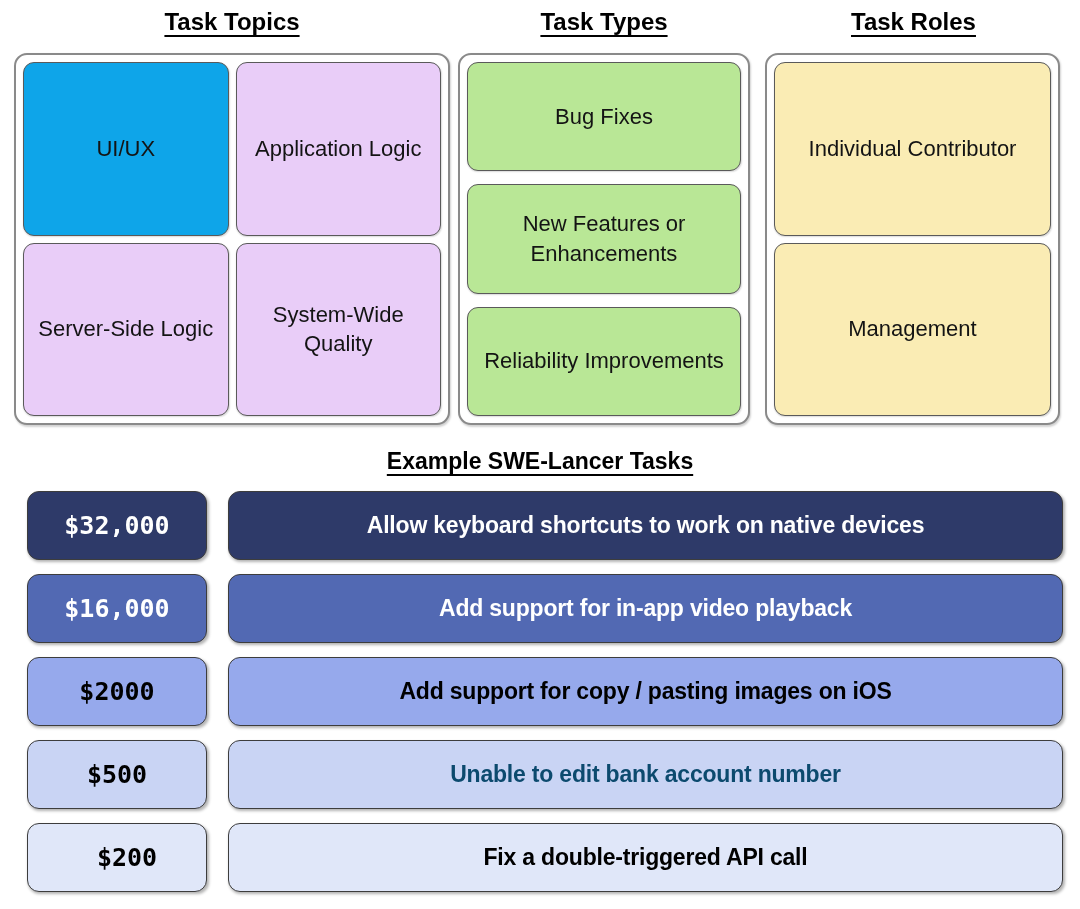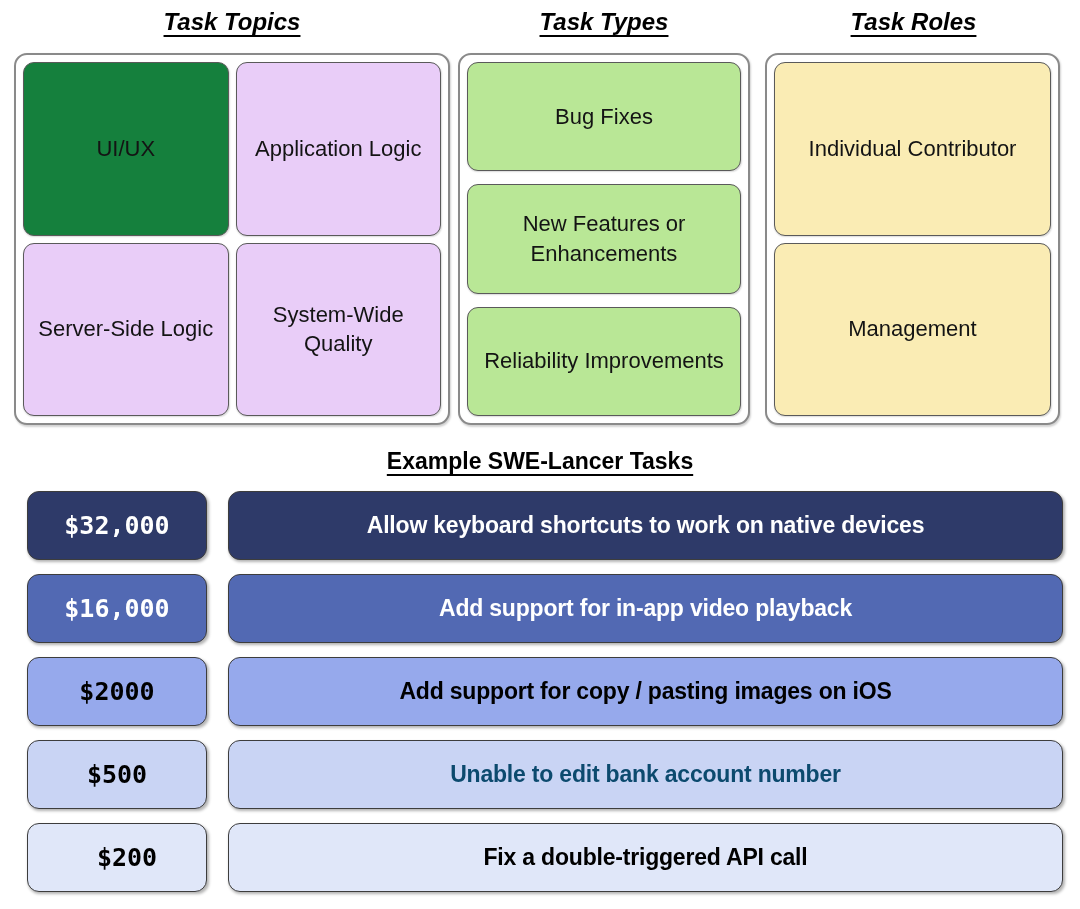--- a/index.html
+++ b/index.html
@@ -15,21 +15,20 @@
   .col-title {
     position: absolute;
     top: 8px;
     text-align: center;
     font-size: 24px;
     font-weight: bold;
     color: #000;
     text-decoration: underline;
     text-decoration-thickness: 2px;
     text-underline-offset: 5px;
-    font-style: italic;
   }
   .group-box {
     position: absolute;
     top: 53px;
     height: 372px;
     background: #ffffff;
     border: 2px solid #8a8a8a;
     border-radius: 13px;
     padding: 7px;
     box-shadow: 1px 1.5px 2px rgba(0,0,0,0.18);
@@ -121,21 +120,21 @@
 </style>
 </head>
 <body>
 
 <div class="col-title" id="topics-title">Task Topics</div>
 <div class="col-title" id="types-title">Task Types</div>
 <div class="col-title" id="roles-title">Task Roles</div>
 
 <div class="group-box" id="topics-group">
   <div class="grid-2x2">
-    <div class="cell" style="background-color: #15803d;">UI/UX</div>
+    <div class="cell" style="background-color: #0ea5e9;">UI/UX</div>
     <div class="cell" style="background-color: rgb(233, 205, 248);">Application Logic</div>
     <div class="cell" style="background-color: rgb(233, 205, 248);">Server-Side Logic</div>
     <div class="cell" style="background-color: rgb(233, 205, 248);">System-Wide Quality</div>
   </div>
 </div>
 
 <div class="group-box" id="types-group">
   <div class="rows-3">
     <div class="cell" style="background-color: rgb(185, 231, 150);">Bug Fixes</div>
     <div class="cell" style="background-color: rgb(185, 231, 150);">New Features or Enhancements</div>

